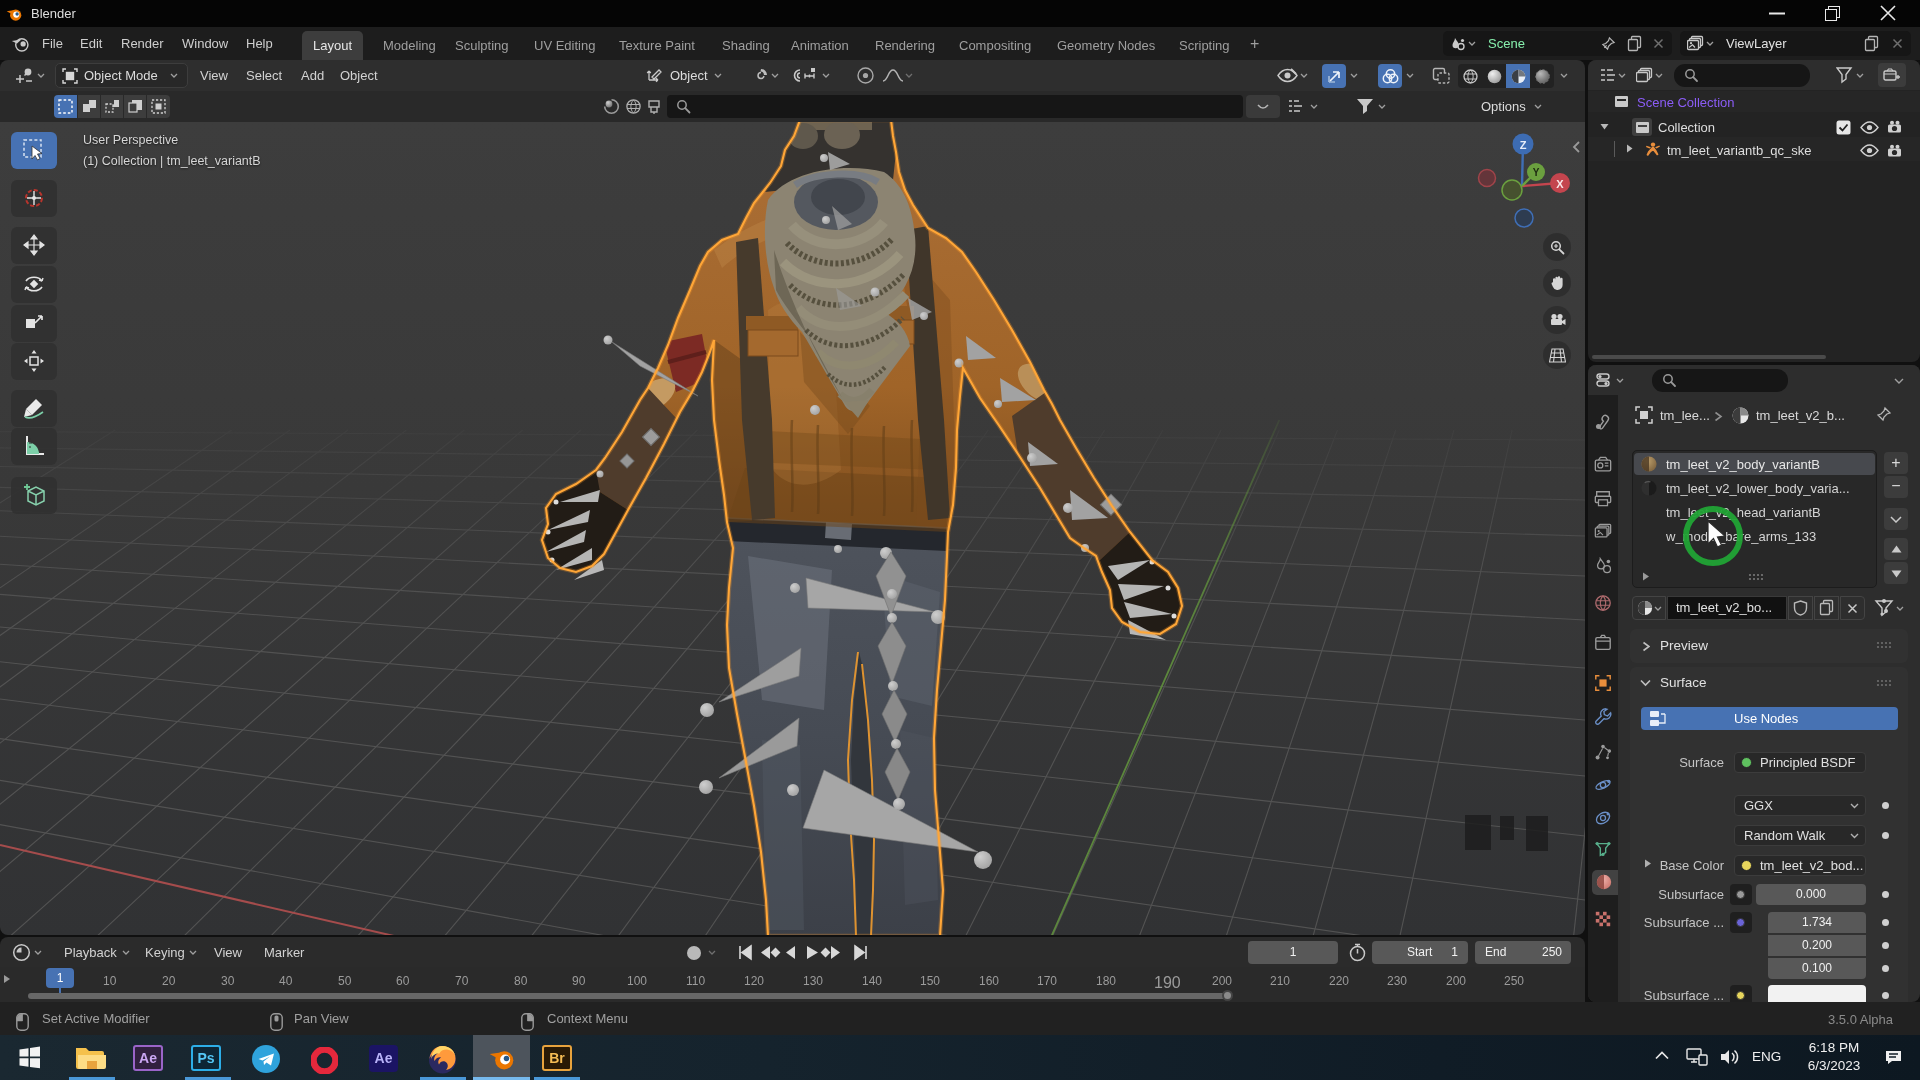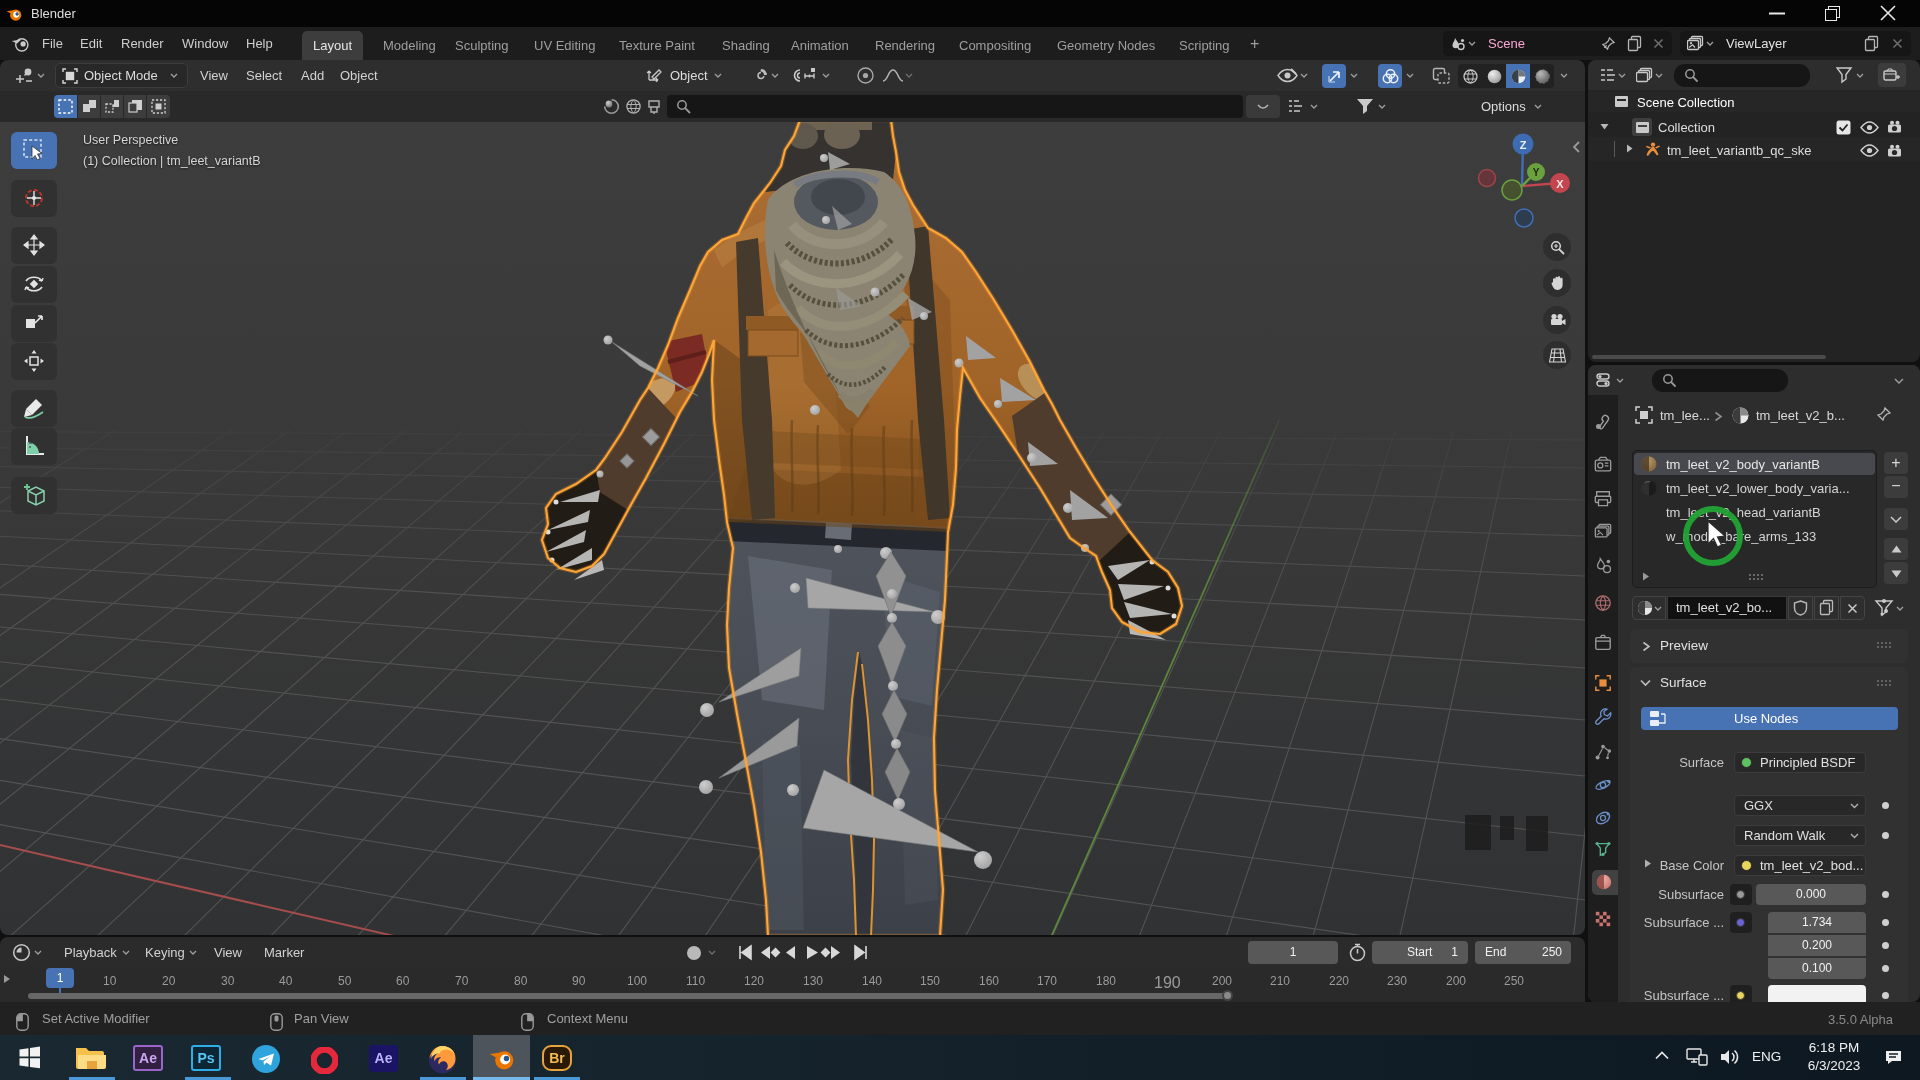--- a/index.html
+++ b/index.html
@@ -71,21 +71,21 @@
   <div class="mitem" style="left:1250px;color:#9f9f9f;font-size:16px">+</div>
   <div class="abs" style="left:1443px;top:4px;width:229px;height:25px;background:#161616;border-radius:5px"></div>
   <svg class="abs" style="left:1450px;top:9px" width="16" height="16" viewBox="0 0 16 16">
       <path d="M5 2 C5 5 2.5 6.5 2.5 9 a3.2 3.2 0 0 0 6.4 0 C8.9 6.5 6.5 5 5 2 Z" fill="#c9c9c9"></path>
       <circle cx="11" cy="10.5" r="3" fill="none" stroke="#c9c9c9" stroke-width="1.4"></circle>
       <circle cx="12.5" cy="4.5" r="1.6" fill="#c9c9c9"></circle>
     </svg>
   <svg class="abs" style="left:1468px;top:14px" width="8" height="5">
       <path d="M1 1 L4 4 L7 1" stroke="#9f9f9f" fill="none" stroke-width="1.3"></path>
     </svg>
-  <div class="mitem" style="left:1488px;color:#f9a8d4">Scene</div>
+  <div class="mitem" style="left:1488px;color:#86efac">Scene</div>
   <svg class="abs" style="left:1601px;top:9px" width="15" height="15" viewBox="0 0 16 16">
       <path d="M9 2 L14 7 L11 8 L8 11 L7 14 L2 9 L5 8 L8 5 Z M3.5 12.5 L6 10" fill="none" stroke="#b5b5b5" stroke-width="1.3"></path>
     </svg>
   <svg class="abs" style="left:1626px;top:8px" width="17" height="17" viewBox="0 0 17 17">
       <rect x="5.5" y="1.5" width="9" height="11" rx="1" fill="none" stroke="#b5b5b5" stroke-width="1.3"></rect>
       <rect x="2.5" y="4.5" width="9" height="11" rx="1" fill="#1d1d1d" stroke="#b5b5b5" stroke-width="1.3"></rect>
     </svg>
   <svg class="abs" style="left:1653px;top:11px" width="11" height="11">
       <path d="M1.5 1.5 L9.5 9.5 M9.5 1.5 L1.5 9.5" stroke="#6f6f6f" stroke-width="1.5"></path>
     </svg>
@@ -725,21 +725,21 @@
       <path d="M1 6 h12 M4 3 L5.5 1 H8.5 L10 3" stroke="#c9c9c9" stroke-width="1.2" fill="none"></path>
       <path d="M13 9 h4 M15 7 v4" stroke="#c9c9c9" stroke-width="1.3"></path>
     </svg>
   <div class="abs" style="left:0;top:31px;width:332px;height:21px;background:#262626"></div>
   <div class="abs" style="left:0;top:54px;width:332px;height:23px;background:#232323"></div>
   <div class="abs" style="left:0;top:77px;width:332px;height:24px;background:#262626"></div>
   <svg class="abs" style="left:26px;top:35px" width="15" height="13" viewBox="0 0 15 13">
       <rect x="1" y="1" width="13" height="11" rx="1" fill="#c9c9c9"></rect>
       <rect x="3" y="4" width="9" height="2" fill="#262626"></rect>
     </svg>
-  <div class="abs txt" style="left:49px;top:35px;color:#ffffff">Scene Collection</div>
+  <div class="abs txt" style="left:49px;top:35px;color:#8b5cf6">Scene Collection</div>
   <svg class="abs" style="left:12px;top:63px" width="9" height="7">
       <path d="M0.5 1 L8.5 1 L4.5 6.5 Z" fill="#b9b9b9"></path>
     </svg>
   <div class="abs" style="left:44px;top:58px;width:20px;height:18px;background:#3f3f3f;border-radius:3px"></div>
   <svg class="abs" style="left:47px;top:61px" width="15" height="13" viewBox="0 0 15 13">
       <rect x="1" y="1" width="13" height="11" rx="1" fill="#c9c9c9"></rect>
       <rect x="3" y="4" width="9" height="2" fill="#3f3f3f"></rect>
     </svg>
   <div class="abs txt" style="left:70px;top:60px;color:#dedede">Collection</div>
   <svg class="abs" style="left:248px;top:60px" width="15" height="15">
@@ -1141,21 +1141,21 @@
       <path d="M15.5 2 C7 2 3 9 2.5 15 C4 10 8 8.5 11 9 C8 11 6.5 14 7.5 17 C9.5 13.5 12 13 14 13.5 C11.5 15 10.5 18 12 20.5 C13 17.5 16 16.5 18 17.5 C21 19 22 23 19 26 C24 25 28.5 21 28.5 14.5 C28.5 7 22.5 2 15.5 2 Z" fill="#ff9a3c"></path>
       <path d="M15.5 2 C22.5 2 28.5 7 28.5 14.5 C28.5 9 24 5.5 19.5 5.5 C16 5.5 13.5 7 12.5 9.5 C10 9 5 10.5 4 15.5 C4.5 9.5 8.5 2 15.5 2 Z" fill="#ffd567"></path>
     </svg>
   <div class="abs" style="left:473px;top:0;width:57px;height:45px;background:#4d545c"></div>
   <svg class="abs" style="left:487px;top:9px" width="29" height="29" viewBox="0 0 64 64">
       <circle cx="38" cy="36" r="20" fill="#ea7600"></circle>
       <path d="M6 22 L34 18 L20 30 Z" fill="#ea7600"></path>
       <circle cx="40" cy="34" r="11" fill="#fff"></circle>
       <circle cx="43" cy="32" r="6" fill="#265787"></circle>
     </svg>
-  <div class="abs" style="left:542px;top:10px;width:30px;height:26px;background:#2a1a05;border:2px solid #e8a33d;border-radius:9px;color:#f5bc54;font-size:14px;font-weight:bold;text-align:center;line-height:23px">Br</div>
+  <div class="abs" style="left:542px;top:10px;width:30px;height:26px;background:#2a1a05;border:2px solid #e8a33d;border-radius:3px;color:#f5bc54;font-size:14px;font-weight:bold;text-align:center;line-height:23px">Br</div>
   <div class="abs" style="left:69px;top:42px;width:46px;height:3px;background:#4a98d8"></div>
   <div class="abs" style="left:185px;top:42px;width:46px;height:3px;background:#4a98d8"></div>
   <div class="abs" style="left:420px;top:42px;width:46px;height:3px;background:#4a98d8"></div>
   <div class="abs" style="left:473px;top:42px;width:57px;height:3px;background:#76b9ed"></div>
   <div class="abs" style="left:534px;top:42px;width:46px;height:3px;background:#4a98d8"></div>
   <svg class="abs" style="left:1655px;top:16px" width="14" height="9">
       <path d="M1 7.5 L7 1.5 L13 7.5" stroke="#e8e8e8" stroke-width="1.7" fill="none"></path>
     </svg>
   <svg class="abs" style="left:1686px;top:13px" width="22" height="18" viewBox="0 0 22 18">
       <rect x="1" y="1" width="14" height="10" rx="1" fill="none" stroke="#e8e8e8" stroke-width="1.4"></rect>

